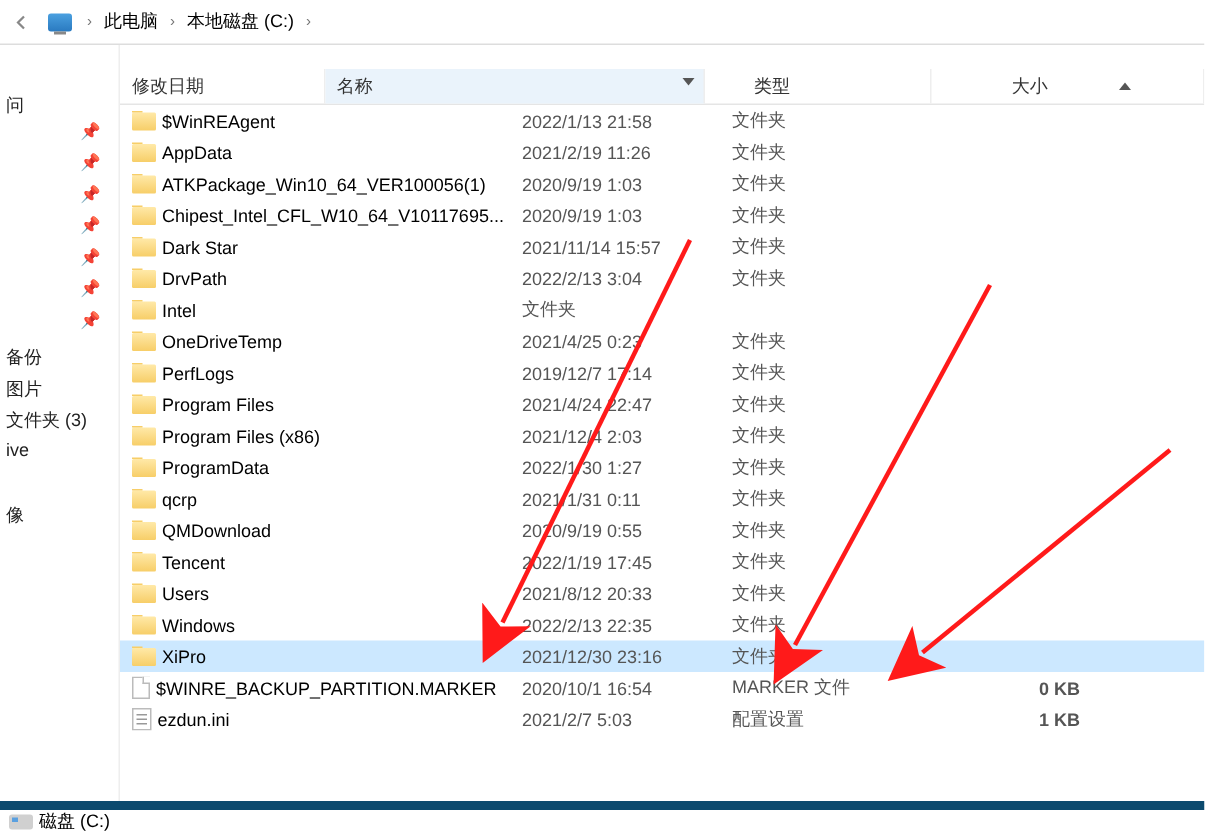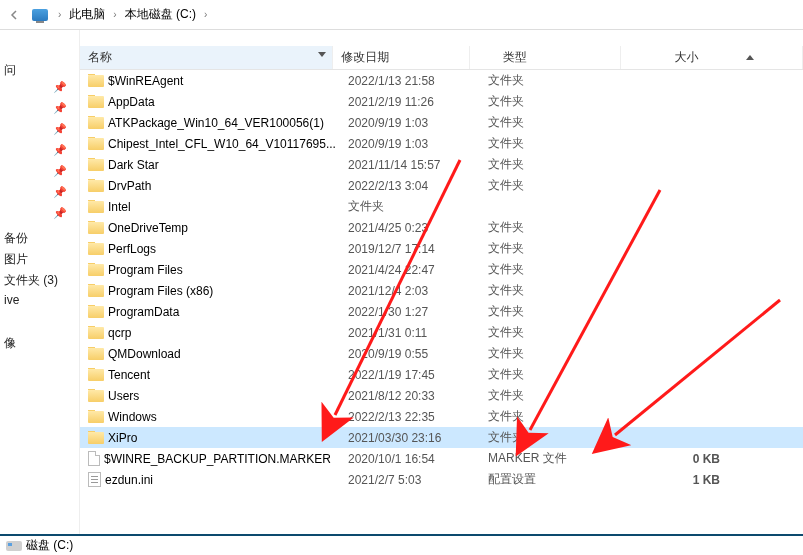--- a/index.html
+++ b/index.html
@@ -163,21 +163,21 @@
     position:absolute;
     left:2px; top:3px;
     width:7px; height:1px;
     background:#999;
     box-shadow:0 3px 0 #999, 0 6px 0 #999;
   }
   .status-bar{
     position:absolute;
     bottom:0; left:0; right:0;
     height:21px;
-    border-top:2px solid #0c4a6e;
+    border-top:6px solid #0c4a6e;
     display:flex;
     align-items:center;
     padding-left:6px;
     font-size:12px;
     background:#fff;
   }
   .drive-icon{
     width:16px; height:10px;
     background:#d0d0d0;
     border-radius:2px;
@@ -229,26 +229,26 @@
     <div class="sb-item">备份</div>
     <div class="sb-item">图片</div>
     <div class="sb-item">文件夹 (3)</div>
     <div class="sb-item">ive</div>
     <div style="height:21px"></div>
     <div class="sb-item">像</div>
   </div>
 
   <div class="filelist">
     <div class="headers">
+      <div class="hcell col-date">
+        <span>修改日期</span>
+      </div>
       <div class="hcell col-name">
         <span>名称</span>
         <span class="sort-arrow"></span>
-      </div>
-      <div class="hcell col-date">
-        <span>修改日期</span>
       </div>
       <div class="hcell col-type">
         <span>类型</span>
       </div>
       <div class="hcell col-size">
         <span>大小</span>
         <span class="size-caret"></span>
       </div>
     </div>
     <div class="rows" id="rows">
@@ -402,21 +402,21 @@
           </div>
           <div class="cell c-date">2022/2/13 22:35</div>
           <div class="cell c-type">文件夹</div>
           <div class="cell c-size"></div>
         </div>
         <div class="row selected">
           <div class="cell c-name">
             <span class="folder-icon"></span>
             <span>XiPro</span>
           </div>
-          <div class="cell c-date">2021/03/30 23:16</div>
+          <div class="cell c-date">2021/12/30 23:16</div>
           <div class="cell c-type">文件夹</div>
           <div class="cell c-size"></div>
         </div>
         <div class="row">
           <div class="cell c-name">
             <span class="file-icon"></span>
             <span>$WINRE_BACKUP_PARTITION.MARKER</span>
           </div>
           <div class="cell c-date">2020/10/1 16:54</div>
           <div class="cell c-type">MARKER 文件</div>

